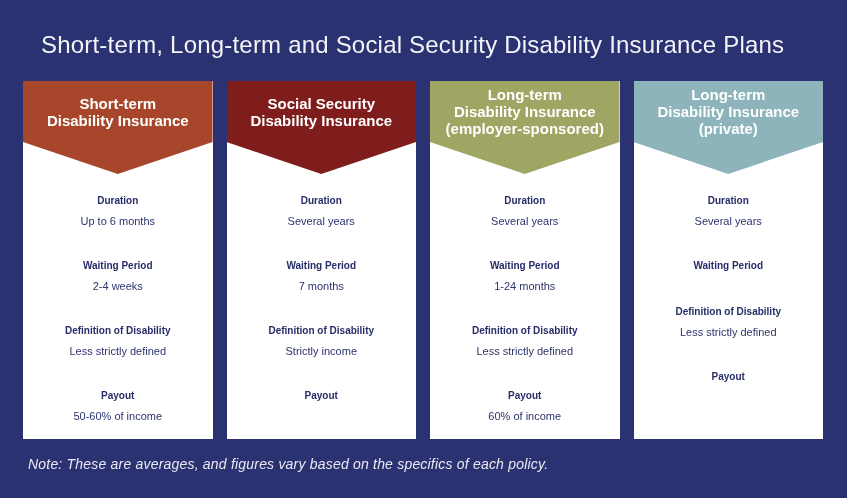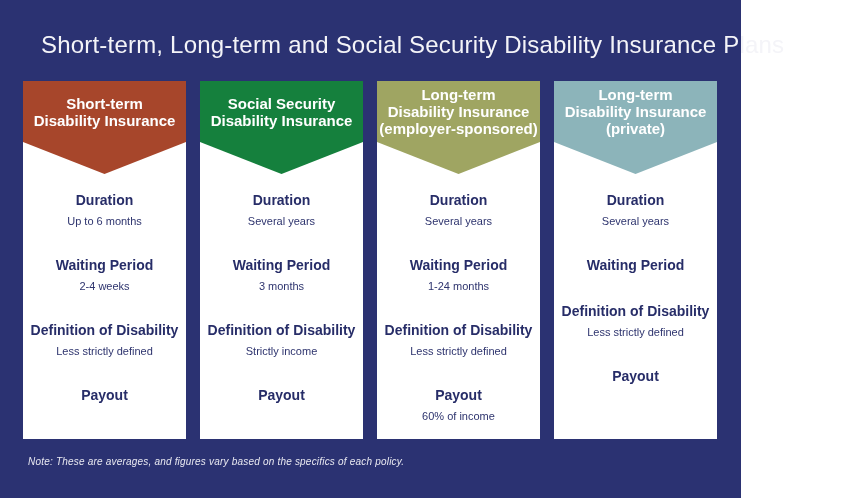--- a/index.html
+++ b/index.html
@@ -2,21 +2,21 @@
 <html><head>
 <meta charset="utf-8">
 <style>
   * { margin: 0; padding: 0; box-sizing: border-box; }
   html, body { width: 855px; height: 498px; }
   body {
     font-family: "Liberation Sans", sans-serif;
     overflow: hidden;
   }
   .canvas {
-    width: 741px;
+    width: 847px;
     height: 498px;
     background: #2B3272;
     position: relative;
   }
   .title {
     padding: 31px 0 0 41px;
     font-size: 24px;
     line-height: 28px;
     font-weight: normal;
     color: #F4F4F8;
@@ -55,35 +55,35 @@
     white-space: pre-line;
   }
   .card-body {
     padding-top: 17px;
   }
   .section {
     text-align: center;
     margin-bottom: 27px;
   }
   .section-label {
-    font-size: 14px;
+    font-size: 10px;
     font-weight: bold;
     line-height: 19px;
     color: #272D68;
   }
   .section-value {
     font-size: 11px;
     line-height: 16px;
     margin-top: 3px;
     color: #2E346E;
     white-space: nowrap;
   }
   .footnote {
     margin: 17px 0 0 28px;
-    font-size: 10px;
+    font-size: 14px;
     font-style: italic;
     color: #E9E9F1;
     letter-spacing: 0.2px;
   }
 </style>
 </head>
 <body>
 
 <div class="canvas" style="background-color: rgb(43, 50, 114);">
 
@@ -106,39 +106,40 @@
         <div class="section">
           <div class="section-label">Waiting Period</div>
           <div class="section-value">2-4 weeks</div>
         </div>
         <div class="section">
           <div class="section-label">Definition of Disability</div>
           <div class="section-value">Less strictly defined</div>
         </div>
         <div class="section">
           <div class="section-label">Payout</div>
-        </div>
-      </div>
-    </div>
-
-    <div class="card">
-      <div class="card-header" style="background-color: #15803d;">
+          <div class="section-value">50-60% of income</div>
+        </div>
+      </div>
+    </div>
+
+    <div class="card">
+      <div class="card-header" style="background-color: #7f1d1d;">
         <div class="card-header-inner">
           <div class="plan-name">Social Security
 Disability Insurance</div>
         </div>
       </div>
       <div class="card-body">
         <div class="section">
           <div class="section-label">Duration</div>
           <div class="section-value">Several years</div>
         </div>
         <div class="section">
           <div class="section-label">Waiting Period</div>
-          <div class="section-value">3 months</div>
+          <div class="section-value">7 months</div>
         </div>
         <div class="section">
           <div class="section-label">Definition of Disability</div>
           <div class="section-value">Strictly income</div>
         </div>
         <div class="section">
           <div class="section-label">Payout</div>
         </div>
       </div>
     </div>

